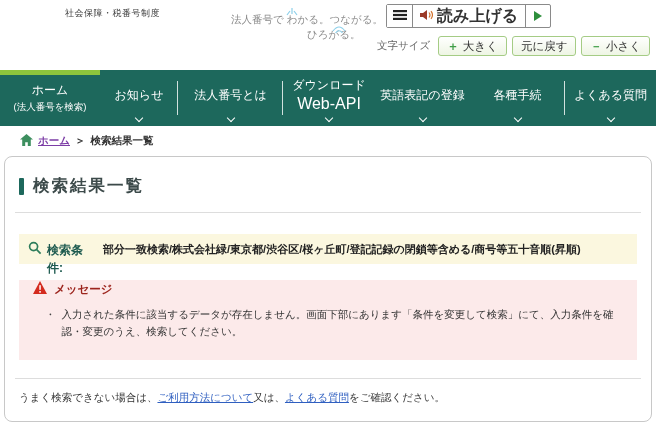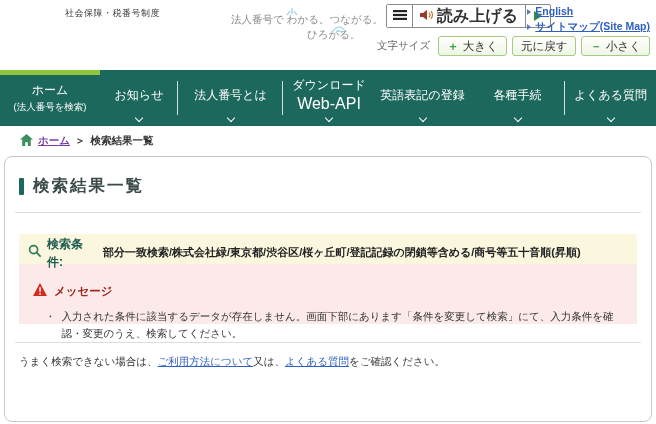--- a/index.html
+++ b/index.html
@@ -59,26 +59,26 @@
   .bc-sep { color:#333; font-weight:bold; }
   .bc-current { color:#333; font-weight:bold; }
 
   
   .content-box { margin:2px 4px 0; height:266px; border:1px solid #c8c8c8; border-radius:8px; background:#fff; padding:0 14px; overflow:hidden; }
   .title-row { display:flex; align-items:center; gap:9px; padding-top:18px; }
   .title-bar { width:5px; height:17px; background:#1d685c; border-radius:1px; }
   .page-title { font-size:16.5px; font-weight:bold; color:#3c4a4a; letter-spacing:2px; }
   .divider { border:none; border-top:1px solid #ddd; margin:15px -4px 0; }
 
-  .search-box { margin-top:21px; height:30px; background:#fbf7df; display:flex; align-items:center; padding:7px 10px 0 9px; overflow:visible; }
+  .search-box { margin-top:21px; height:30px; background:#fbf7df; display:flex; align-items:flex-start; padding:7px 10px 0 9px; overflow:visible; }
   .sc-icon { flex:none; margin-top:0; }
   .sc-label { width:48px; min-width:48px; margin-left:5px; font-size:12px; font-weight:bold; color:#1d5a4f; line-height:1.5; }
   .sc-value { flex:1; padding-left:8px; font-size:11px; font-weight:bold; color:#222; line-height:1.6; }
 
-  .message-box { margin-top:0; height:60px; background:#fceaea; padding:18px 14px; }
+  .message-box { margin-top:16px; height:80px; background:#fceaea; padding:0 14px; }
   .msg-header { display:flex; align-items:center; gap:7px; }
   .msg-title { font-size:11.5px; font-weight:bold; color:#9c241c; }
   .msg-list { margin:8px 0 0 12px; }
   .msg-item { display:flex; gap:6px; font-size:10.5px; color:#333; line-height:1.62; }
   .msg-bullet { flex:none; color:#444; }
 
   .divider2 { border:none; border-top:1px solid #ddd; margin:18px -4px 0; }
   .help-line { margin-top:12px; font-size:10.5px; color:#333; }
   .help-line a { color:#2f5fc0; text-decoration:underline; cursor:pointer; }
 </style>
@@ -125,30 +125,20 @@
               <path d="M9 3.5 q2 2.5 0 5 M11 2.2 q3 3.8 0 7.6" stroke="#d2722e" stroke-width="1.2" fill="none"></path>
             </svg>
         </span>
         <span>読み上げる</span>
       </div>
       <div class="tb-play">
         <span class="play-tri"></span>
       </div>
     </div>
 
-    <div class="top-links">
-      <div class="top-link-row">
-        <span class="tri-bullet"></span>
-        <a>English</a>
-      </div>
-      <div class="top-link-row">
-        <span class="tri-bullet"></span>
-        <a>サイトマップ(Site Map)</a>
-      </div>
-    </div>
 
     <div class="fontsize-row">
       <span class="fs-label">文字サイズ</span>
       <button class="fs-btn">
         <span class="fs-sign">＋</span>
         <span>大きく</span>
       </button>
       <button class="fs-btn">
         <span>元に戻す</span>
       </button>

